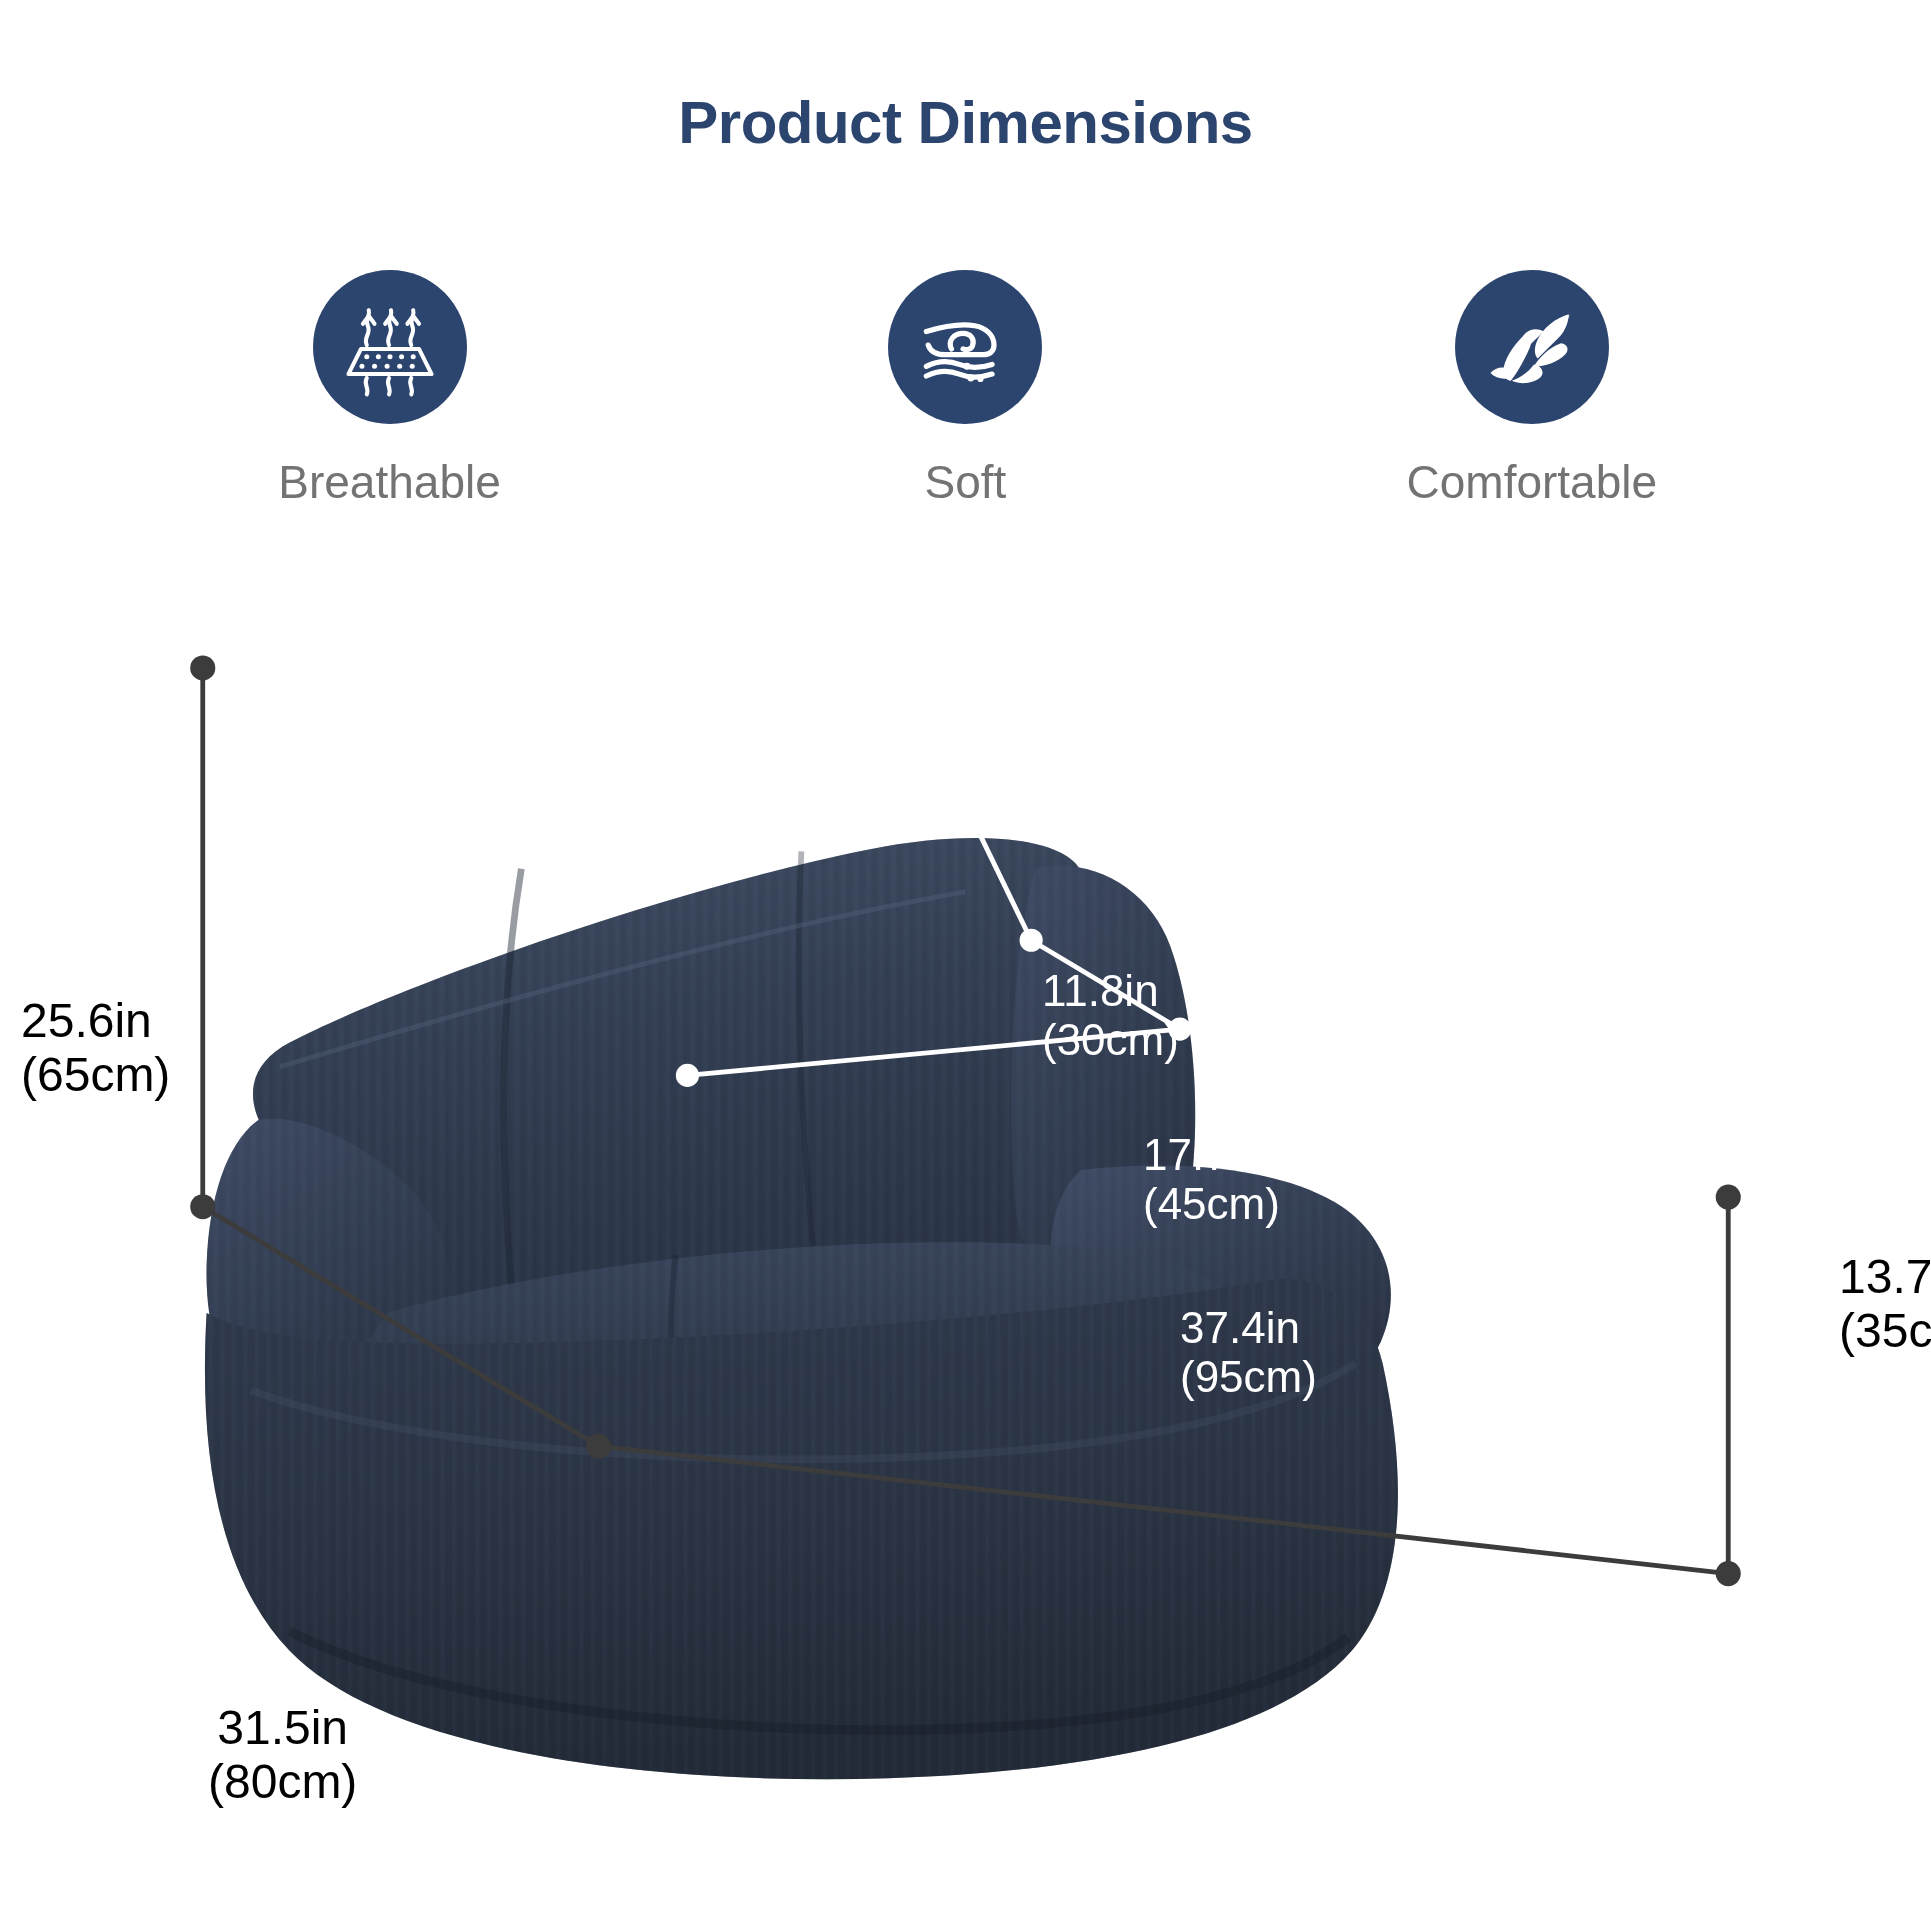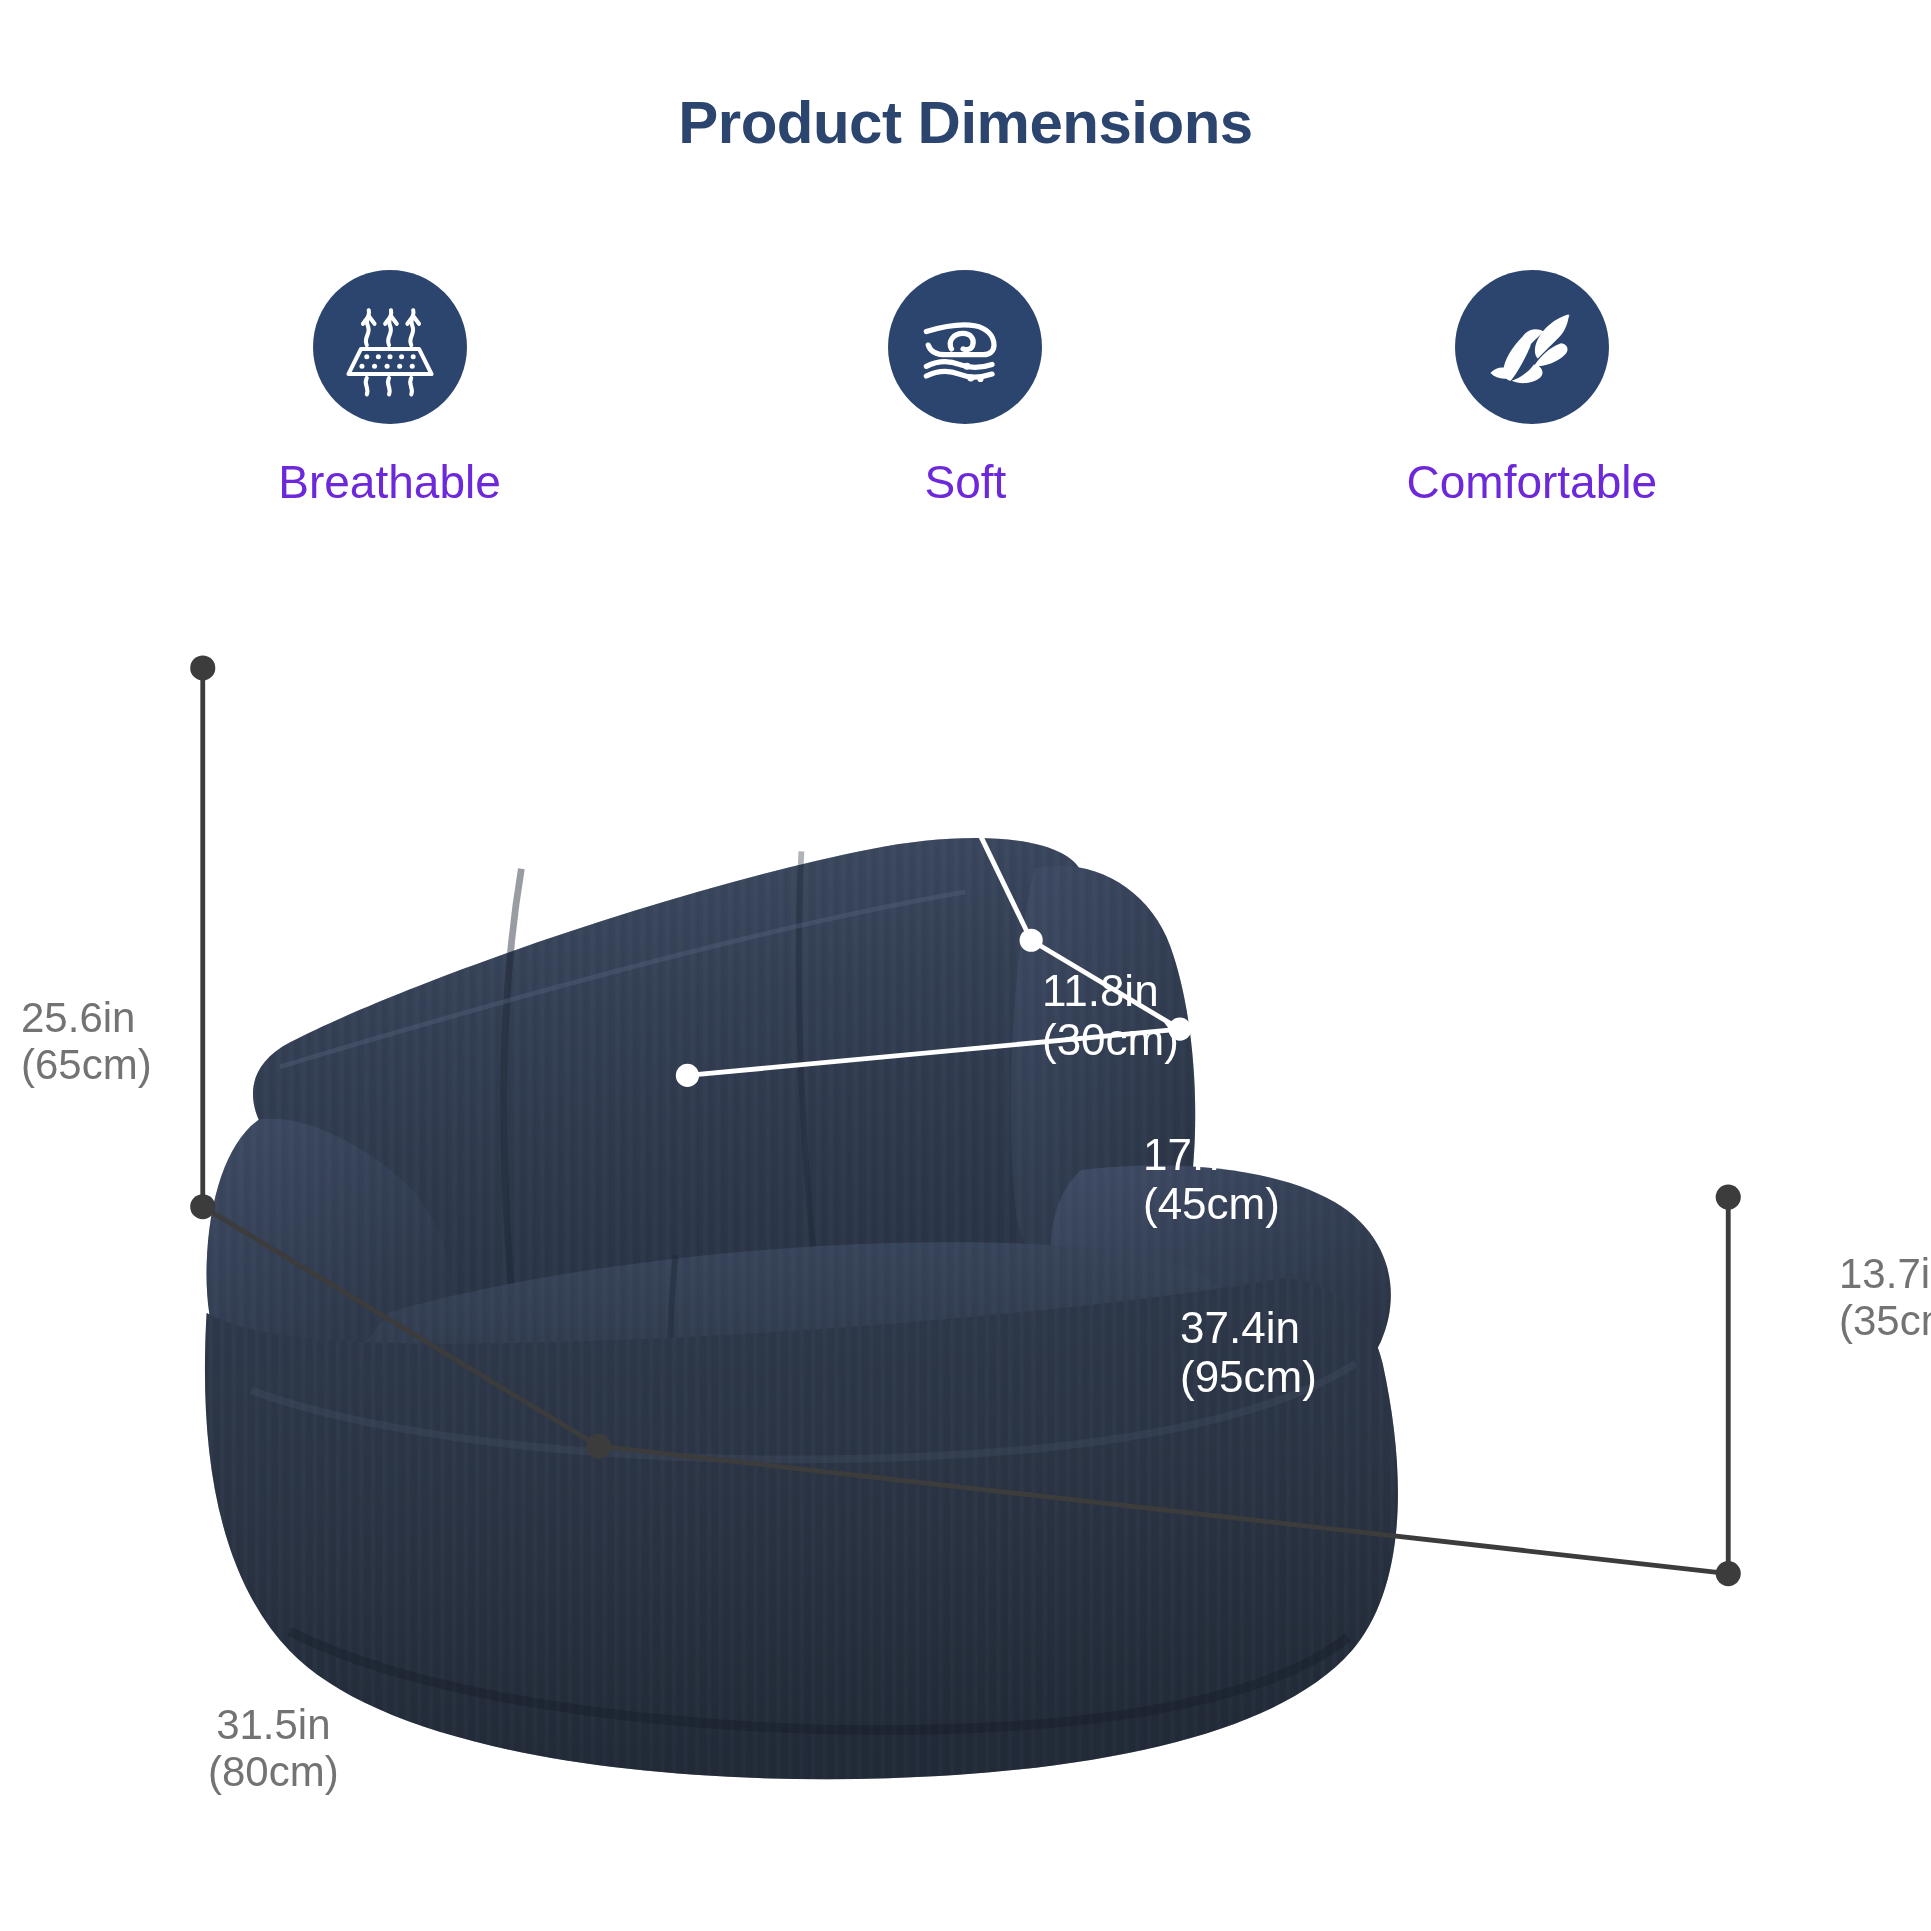--- a/index.html
+++ b/index.html
@@ -30,40 +30,40 @@
   }
   .feature{flex:1;display:flex;flex-direction:column;align-items:center;}
   .fcircle{
     width:154px;height:154px;border-radius:50%;
     background:#2c456f;
     display:flex;align-items:center;justify-content:center;
   }
   .flabel{
     margin-top:35px;
     font-size:46px;
-    color:#6d28d9;
+    color:#737373;
     line-height:1;
     white-space:nowrap;
   }
   .feature:nth-child(1) .fcircle{margin-left:-19.3px;}
   .feature:nth-child(1) .flabel{margin-left:-19.3px;}
 
   
   .stage{position:absolute;left:0;top:579px;width:1931px;height:1352px;}
   .stage svg{position:absolute;left:0;top:0;}
 
   
   .dim{
     position:absolute;
     line-height:1.12;
     white-space:nowrap;
   }
   .dim .l1{display:block;}
   .dim .l2{display:block;}
-  .dim-dark{color:#737373;font-size:42px;}
+  .dim-dark{color:#000000;font-size:48px;}
   .dim-white{color:#ffffff;font-size:44px;}
 
   #dim-height{left:21px;top:994px;text-align:left;}
   #dim-depth-right{left:1839px;top:1250px;text-align:left;}
   #dim-width{left:1139px;top:1651px;text-align:left;}
   #dim-depth{left:208px;top:1701px;text-align:center;}
 
   #dim-back{left:1042px;top:966px;}
   #dim-seatdepth{left:1120px;top:1130px;margin-left:23px;}
   #dim-seatwidth{left:1180px;top:1303px;}

